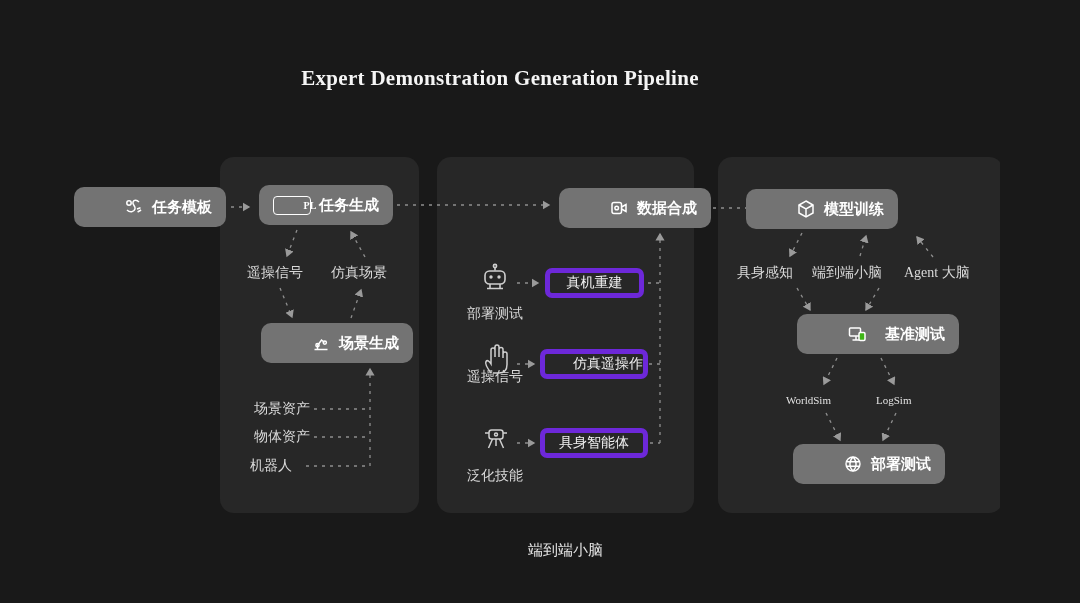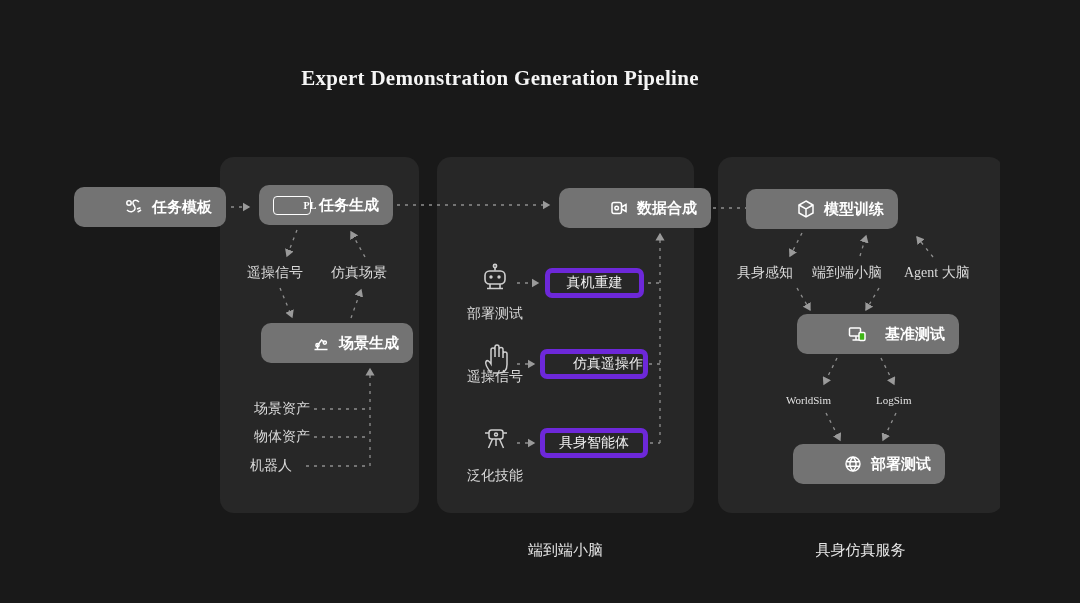--- a/index.html
+++ b/index.html
@@ -205,15 +205,14 @@
     <span class="ic">
       <svg width="20" height="20" viewBox="0 0 20 20" fill="none" stroke="#fff" stroke-width="1.4">
         <circle cx="10" cy="10" r="7"></circle>
         <path d="M10 3 a9.5 9.5 0 0 0 0 14 M10 3 a9.5 9.5 0 0 1 0 14 M3.6 7.8 h12.8 M3.6 12.2 h12.8"></path>
       </svg>
     </span>
     <span>部署测试</span>
   </div>
 
   <div class="caption" style="left:437px;top:541px;width:257px;">端到端小脑</div>
-  <div class="caption" style="left:718px;top:541px;width:285px;">具身仿真服务</div>
 
 </div>
 
 </body></html>

